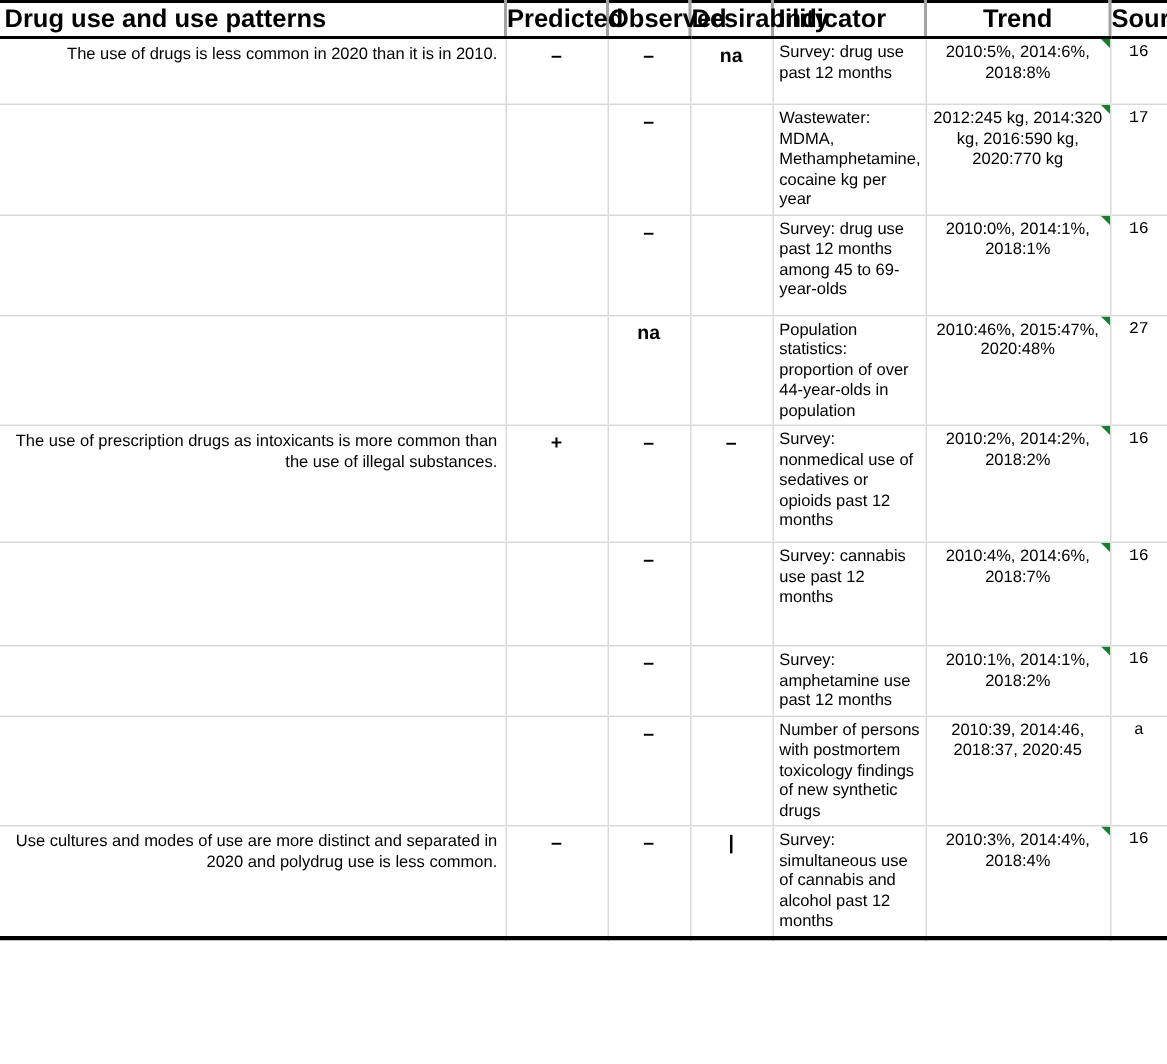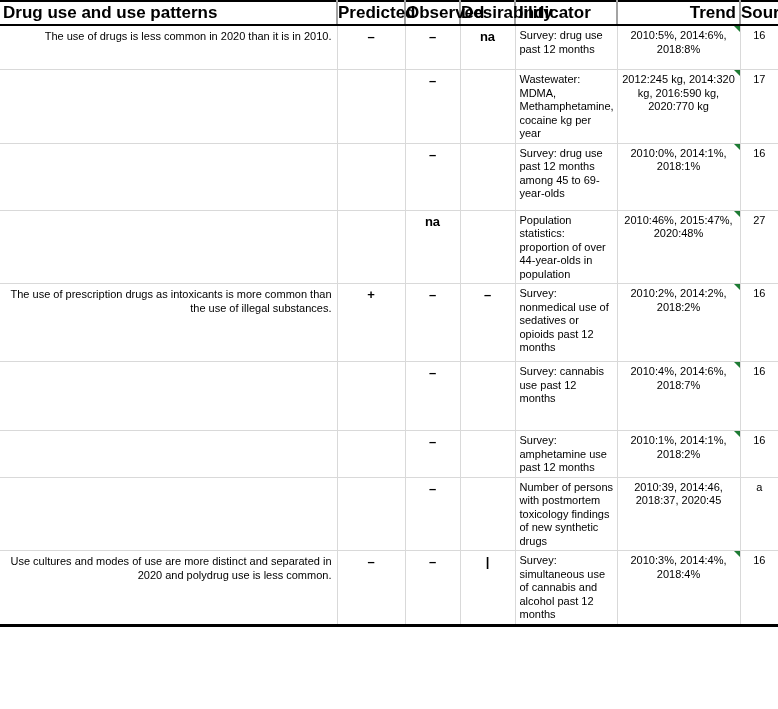--- a/index.html
+++ b/index.html
@@ -5,30 +5,30 @@
   html,body{margin:0;padding:0;background:#fff;}
   body{width:778px;font-family:"Liberation Sans",sans-serif;color:#000;-webkit-font-smoothing:antialiased;}
   table{border-collapse:collapse;table-layout:fixed;width:778px;
         border-top:2px solid #000;border-bottom:3px solid #000;}
   thead th{font-size:17px;font-weight:bold;border-bottom:2px solid #000;
            height:17px;padding:1px 3px;vertical-align:middle;white-space:nowrap;overflow:visible;}
   thead th + th{border-left:2px solid #a3a3a3;}
   th.col-pattern{text-align:left;}
   th.col-sym{text-align:center;padding:1px 0;}
   th.col-indicator{text-align:left;}
-  th.col-trend{text-align:right;}
+  th.col-trend{text-align:center;}
   th.col-source{text-align:right;padding:1px 0;}
   td{border-left:1px solid #d9d9d9;border-bottom:1px solid #d9d9d9;
      vertical-align:top;font-size:11px;overflow:hidden;}
   td:first-child{border-left:none;}
   td.pattern{padding:3px 5px 2px 3px;line-height:14px;text-align:right;}
   td.sym{text-align:center;font-size:13px;font-weight:600;line-height:14px;padding:4px 0 0 0;}
   td.indicator{padding:3px 3px 2px 4px;line-height:13.5px;text-align:left;}
   td.trend{padding:3px 3px 2px 3px;line-height:13.5px;text-align:center;position:relative;}
-  td.source{text-align:center;padding:3px 1px 0 1px;line-height:13px;position:relative;}
+  td.source{text-align:center;padding:3px 1px 0 1px;line-height:13px;position:relative;font-family:Liberation Mono, monospace;}
   .flag{position:absolute;top:0;right:0;width:0;height:0;
         border-top:6px solid #1E7B34;border-left:6px solid transparent;}
   
   tbody tr:nth-child(1) td{height:38px;}
   tbody tr:nth-child(2) td{height:56px;}
   tbody tr:nth-child(3) td{height:61px;}
   tbody tr:nth-child(4) td{height:56px;}
   tbody tr:nth-child(5) td{height:72px;}
   tbody tr:nth-child(6) td{height:63px;}
   tbody tr:nth-child(7) td{height:36px;}

